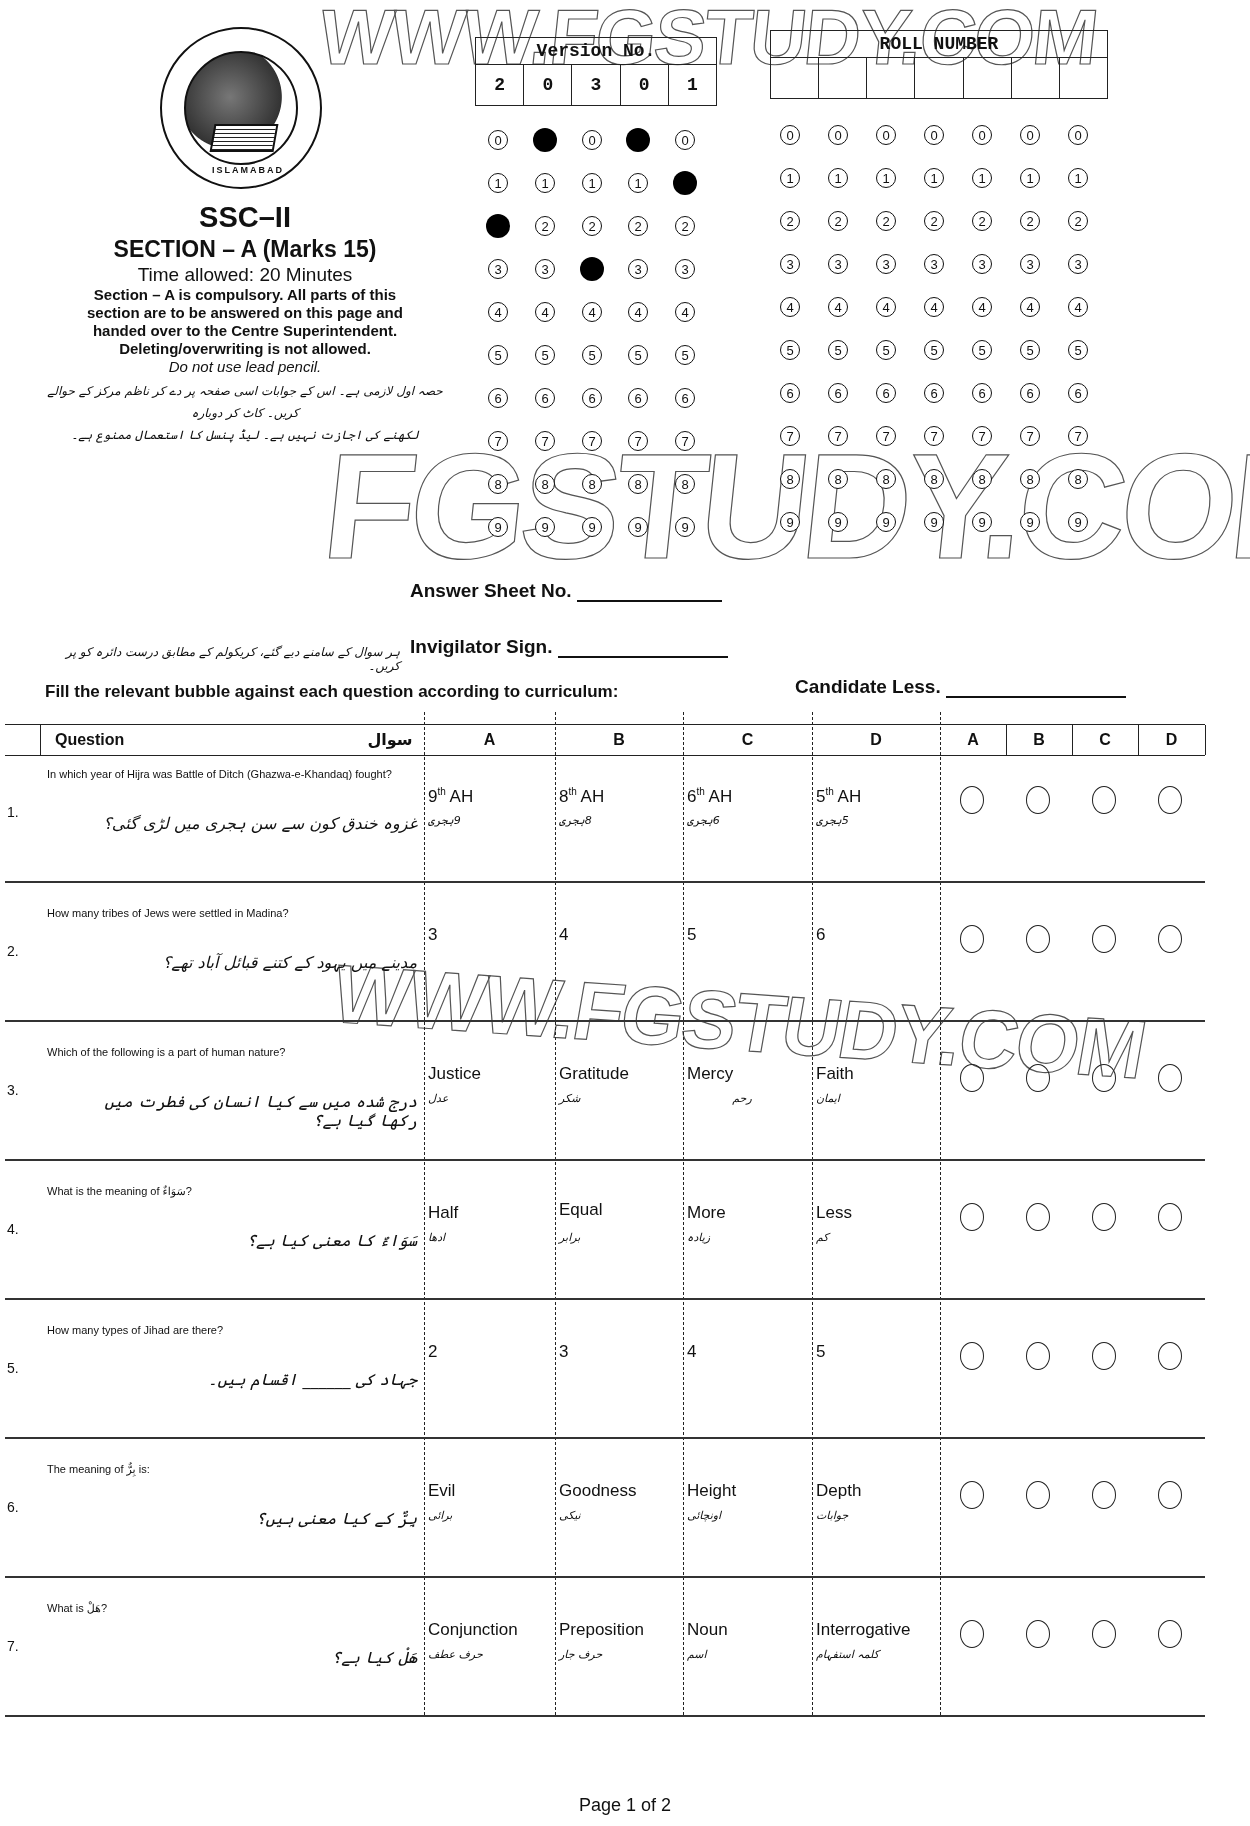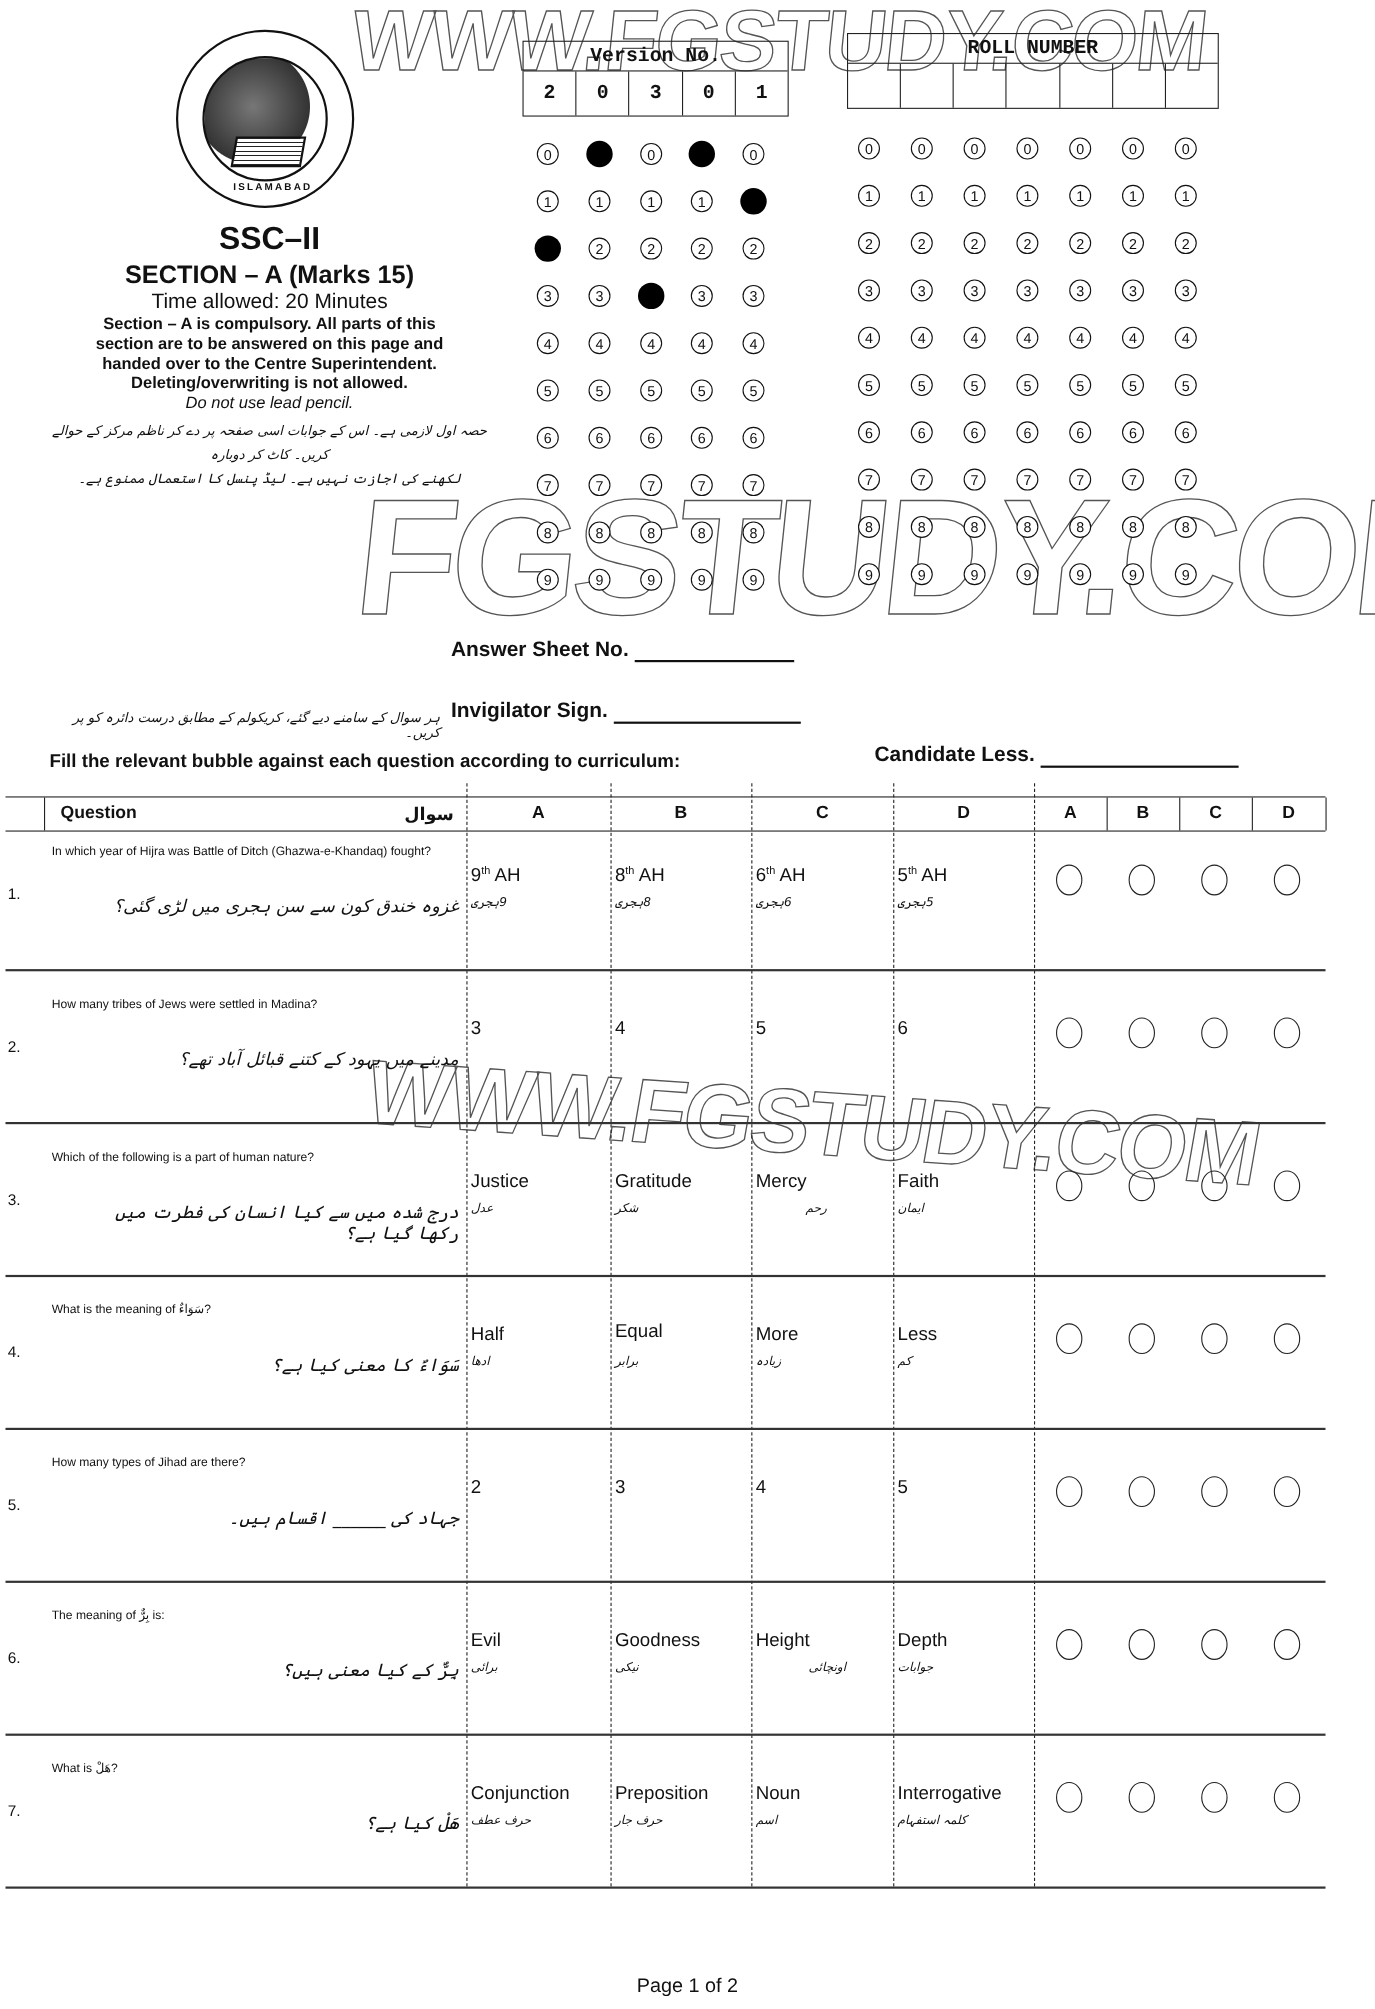--- a/index.html
+++ b/index.html
@@ -351,21 +351,21 @@
       </div>
       <div class="row" style="top: 725px; height: 139px;">
         <div class="qnum" style="top:62px">6.</div>
         <div class="qtext" style="top:22px">The meaning of بِرٌّ is:</div>
         <div class="qurdu urdu" style="top:72px; right:auto; left:60px; width:352px; text-align:right;">بِرٌّ کے کیا معنی ہیں؟</div>
         <div class="opt" style="left:423px; top:44px">Evil</div>
         <div class="opt-urdu urdu" style="left:423px; top:72px; direction:rtl; width:110px; text-align:left;">برائی</div>
         <div class="opt" style="left:554px; top:44px">Goodness</div>
         <div class="opt-urdu urdu" style="left:554px; top:72px; direction:rtl; width:110px; text-align:left;">نیکی</div>
         <div class="opt" style="left:682px; top:44px">Height</div>
-        <div class="opt-urdu urdu" style="left:682px; top:72px; direction:rtl; width:110px; text-align:left;margin-left:48px;">اونچائی</div>
+        <div class="opt-urdu urdu" style="left:682px; top:72px; direction:rtl; width:110px; text-align:left;">اونچائی</div>
         <div class="opt" style="left:811px; top:44px">Depth</div>
         <div class="opt-urdu urdu" style="left:811px; top:72px; direction:rtl; width:110px; text-align:left;">جوابات</div>
         <div class="ans" style="left:955px; top:44px"></div>
         <div class="ans" style="left:1021px; top:44px"></div>
         <div class="ans" style="left:1087px; top:44px"></div>
         <div class="ans" style="left:1153px; top:44px"></div>
       </div>
       <div class="row" style="top: 864px; height: 139px;">
         <div class="qnum" style="top:62px">7.</div>
         <div class="qtext" style="top:22px">What is هَلْ?</div>

